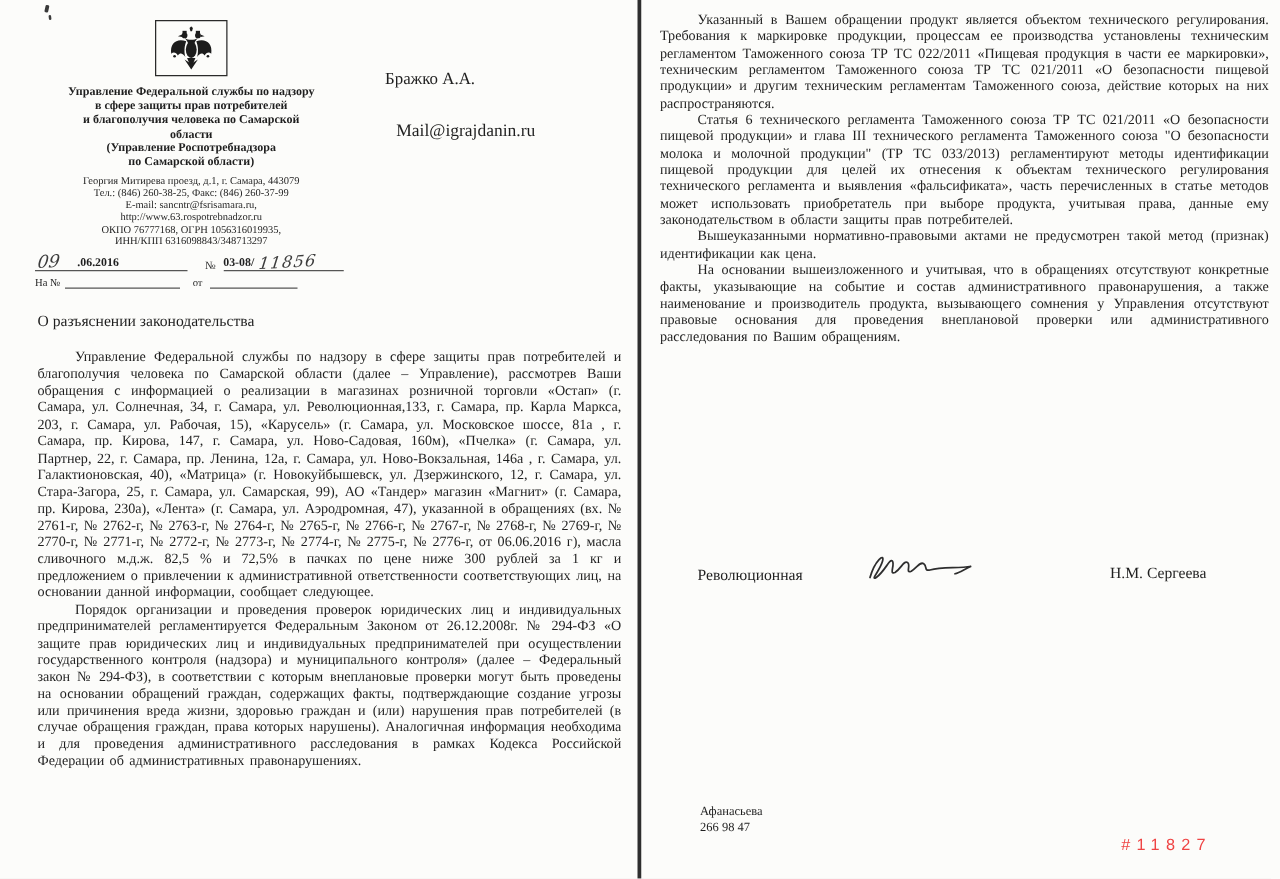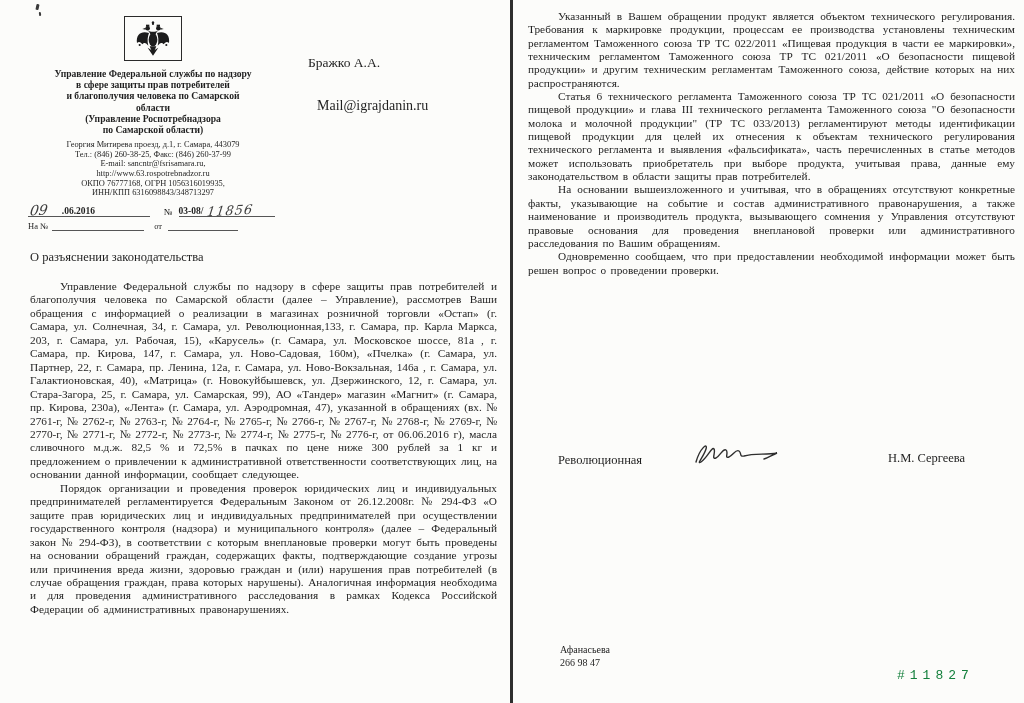--- a/index.html
+++ b/index.html
@@ -66,22 +66,22 @@
   
   .sig-title { position: absolute; left: 43px; top: 453px; font-size: 12.5px; }
   .signature-svg { position: absolute; left: 165px; top: 438px; }
   .sig-name { position: absolute; left: 373px; top: 451px; font-size: 12.5px; }
 
   .executor-name { position: absolute; left: 45px; top: 644px; font-size: 10px; }
   .executor-phone { position: absolute; left: 45px; top: 657px; font-size: 10px; }
 
   .stamp {
     position: absolute; left: 382px; top: 668px;
-    font-family: Liberation Mono, monospace; font-size: 13px;
-    letter-spacing: 5px; color: #15803d;
+    font-family: Liberation Sans, sans-serif; font-size: 13px;
+    letter-spacing: 5px; color: #ef4444;
   }
 </style>
 </head>
 <body>
 
 <div class="scan">
 
   <div class="page page1">
     <div class="artifact a1"></div>
     <div class="artifact a2"></div>
@@ -163,22 +163,22 @@
       <p>Порядок организации и проведения проверок юридических лиц и индивидуальных предпринимателей регламентируется Федеральным Законом от 26.12.2008г. № 294-ФЗ «О защите прав юридических лиц и индивидуальных предпринимателей при осуществлении государственного контроля (надзора) и муниципального контроля» (далее – Федеральный закон № 294-ФЗ), в соответствии с которым внеплановые проверки могут быть проведены на основании обращений граждан, содержащих факты, подтверждающие создание угрозы или причинения вреда жизни, здоровью граждан и (или)  нарушения прав потребителей (в случае обращения граждан, права которых нарушены). Аналогичная информация необходима и для проведения административного расследования в рамках Кодекса Российской Федерации об административных правонарушениях.</p>
     </div>
   </div>
 
   <div class="divider"></div>
 
   <div class="page page2">
     <div class="body body2">
       <p>Указанный в Вашем обращении продукт является объектом технического регулирования. Требования к маркировке продукции, процессам ее производства установлены техническим регламентом Таможенного союза ТР ТС 022/2011 «Пищевая продукция в части ее маркировки», техническим регламентом Таможенного союза ТР ТС 021/2011 «О безопасности пищевой продукции» и другим техническим регламентам Таможенного союза, действие которых на них распространяются.</p>
       <p>Статья 6 технического регламента Таможенного союза ТР ТС 021/2011 «О безопасности пищевой продукции» и глава III технического регламента Таможенного союза "О безопасности молока и молочной продукции" (ТР ТС 033/2013) регламентируют методы идентификации пищевой продукции для целей их отнесения к объектам технического регулирования технического регламента и выявления «фальсификата», часть перечисленных в статье методов может использовать приобретатель при выборе продукта, учитывая права, данные ему законодательством в области защиты прав потребителей.</p>
+      <p>Вышеуказанными нормативно-правовыми актами не предусмотрен такой метод (признак) идентификации как цена.</p>
       <p>На основании вышеизложенного и учитывая, что в обращениях отсутствуют конкретные факты, указывающие на событие и состав административного правонарушения, а также наименование и производитель продукта, вызывающего сомнения у Управления отсутствуют правовые основания для проведения внеплановой проверки или административного расследования по Вашим обращениям.</p>
-      <p>Одновременно сообщаем, что при предоставлении необходимой информации может быть решен вопрос о проведении проверки.</p>
     </div>
 
     <div class="sig-title">Революционная</div>
     <svg class="signature-svg" width="110" height="34" viewBox="0 0 110 34">
       <path d="M16 24 C20 10 28 4 26 11 C24 18 16 27 21 24 C28 19 32 8 34 11 C36 14 31 22 36 20 C41 17 43 10 46 12 C49 14 44 21 49 19 C54 16 56 11 59 13 C62 15 59 19 64 18 C74 15 86 17 97 15 C92 17 88 20 84 21" fill="none" stroke="#2e2e2e" stroke-width="1.4" stroke-linecap="round"></path>
     </svg>
     <div class="sig-name">Н.М. Сергеева</div>
 
     <div class="executor-name">Афанасьева</div>
     <div class="executor-phone">266 98 47</div>

